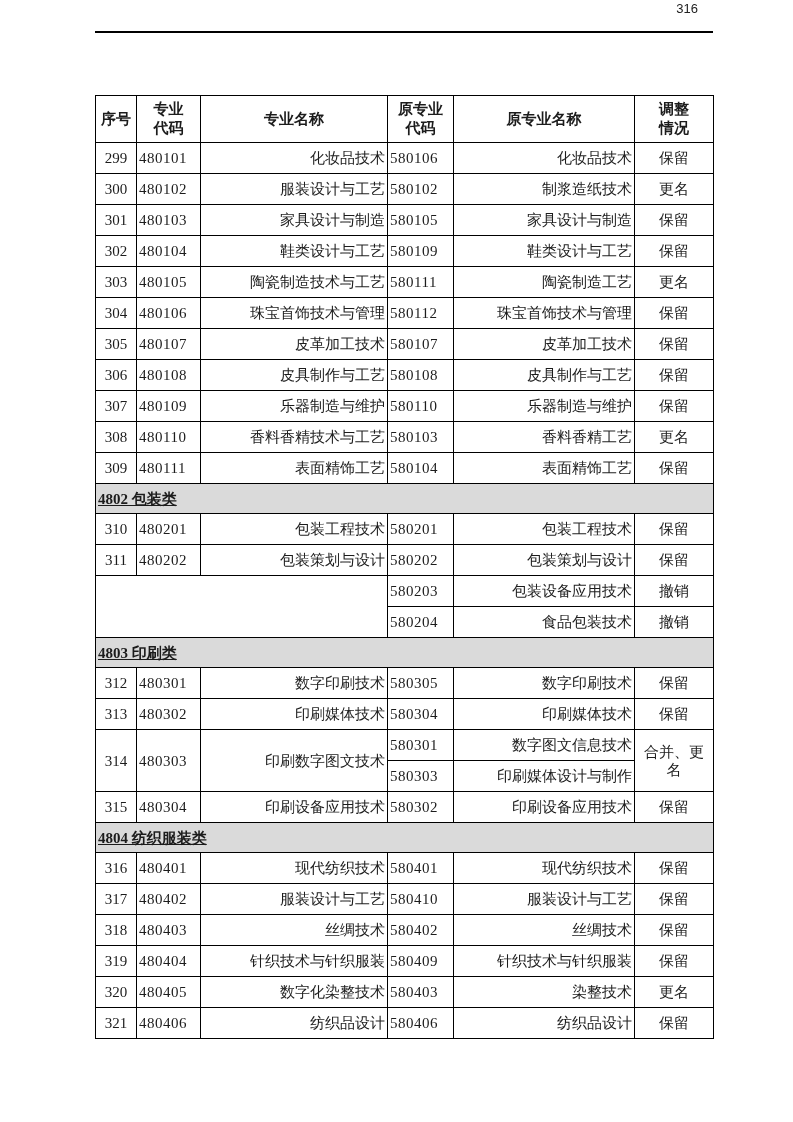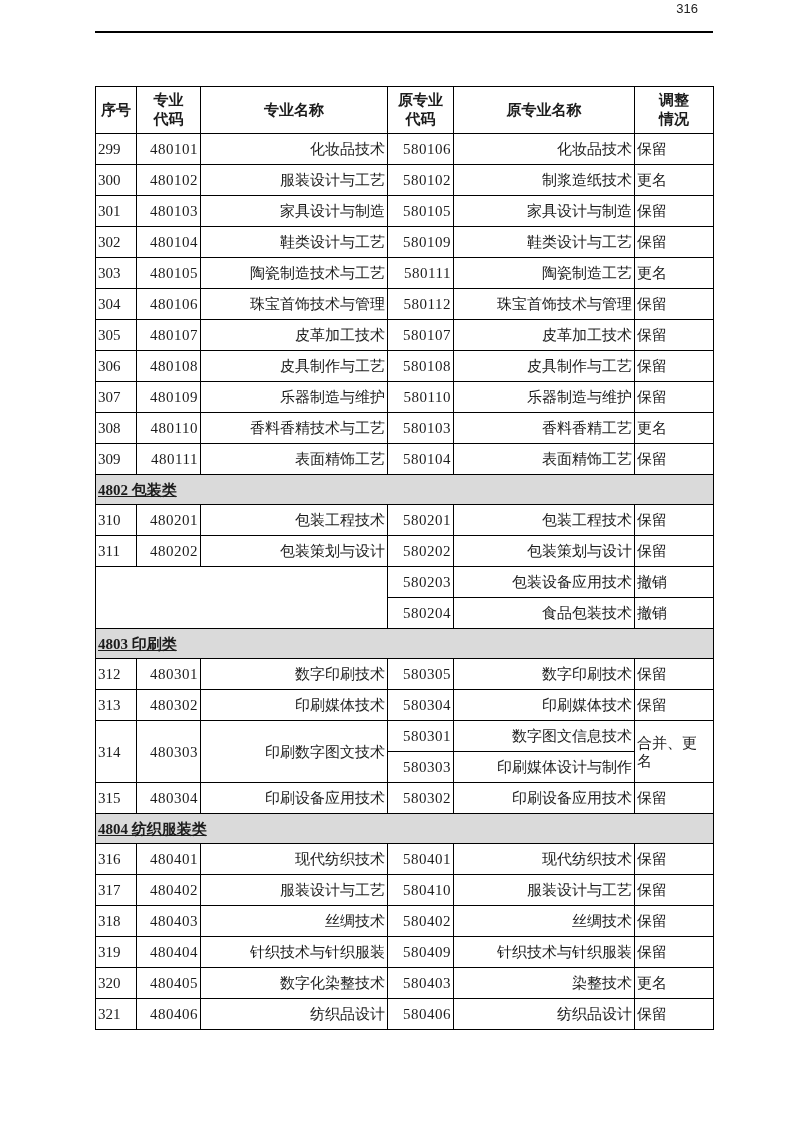--- a/index.html
+++ b/index.html
@@ -24,21 +24,21 @@
     position: absolute;
     left: 95px;
     top: 31px;
     width: 618px;
     height: 2px;
     background: #000;
   }
   table.majors {
     position: absolute;
     left: 95px;
-    top: 86px;
+    top: 95px;
     width: 618px;
     border-collapse: collapse;
     table-layout: fixed;
   }
   table.majors th, table.majors td {
     border: 1px solid #000;
     vertical-align: middle;
     overflow: hidden;
   }
   table.majors th {
@@ -52,22 +52,22 @@
     padding: 0;
     background: #fff;
   }
   table.majors tbody tr { height: 31px; }
   table.majors tbody tr.section-row { height: 30px; text-decoration: underline; }
   table.majors td {
     font-size: 15px;
     line-height: 1.2;
     padding: 0 2px;
   }
-  td.c-seq, td.c-status { }
-  td.c-code, td.c-oldcode { text-align: right; font-size: 14px; letter-spacing: 0.5px; }
+  td.c-seq, td.c-status { text-align: center; }
+  td.c-code, td.c-oldcode { text-align: left; font-size: 14px; letter-spacing: 0.5px; }
   td.c-name, td.c-oldname { text-align: right; padding-left: 3px; }
   td.c-status { padding: 0 3px; margin-top: 37px; }
   td.section {
     background: #dadada;
     font-weight: bold;
     font-size: 17px;
     text-align: left;
     padding: 1px 0 1px 1px;
     font-family: "Liberation Serif", "DejaVu Serif", serif;
   }

